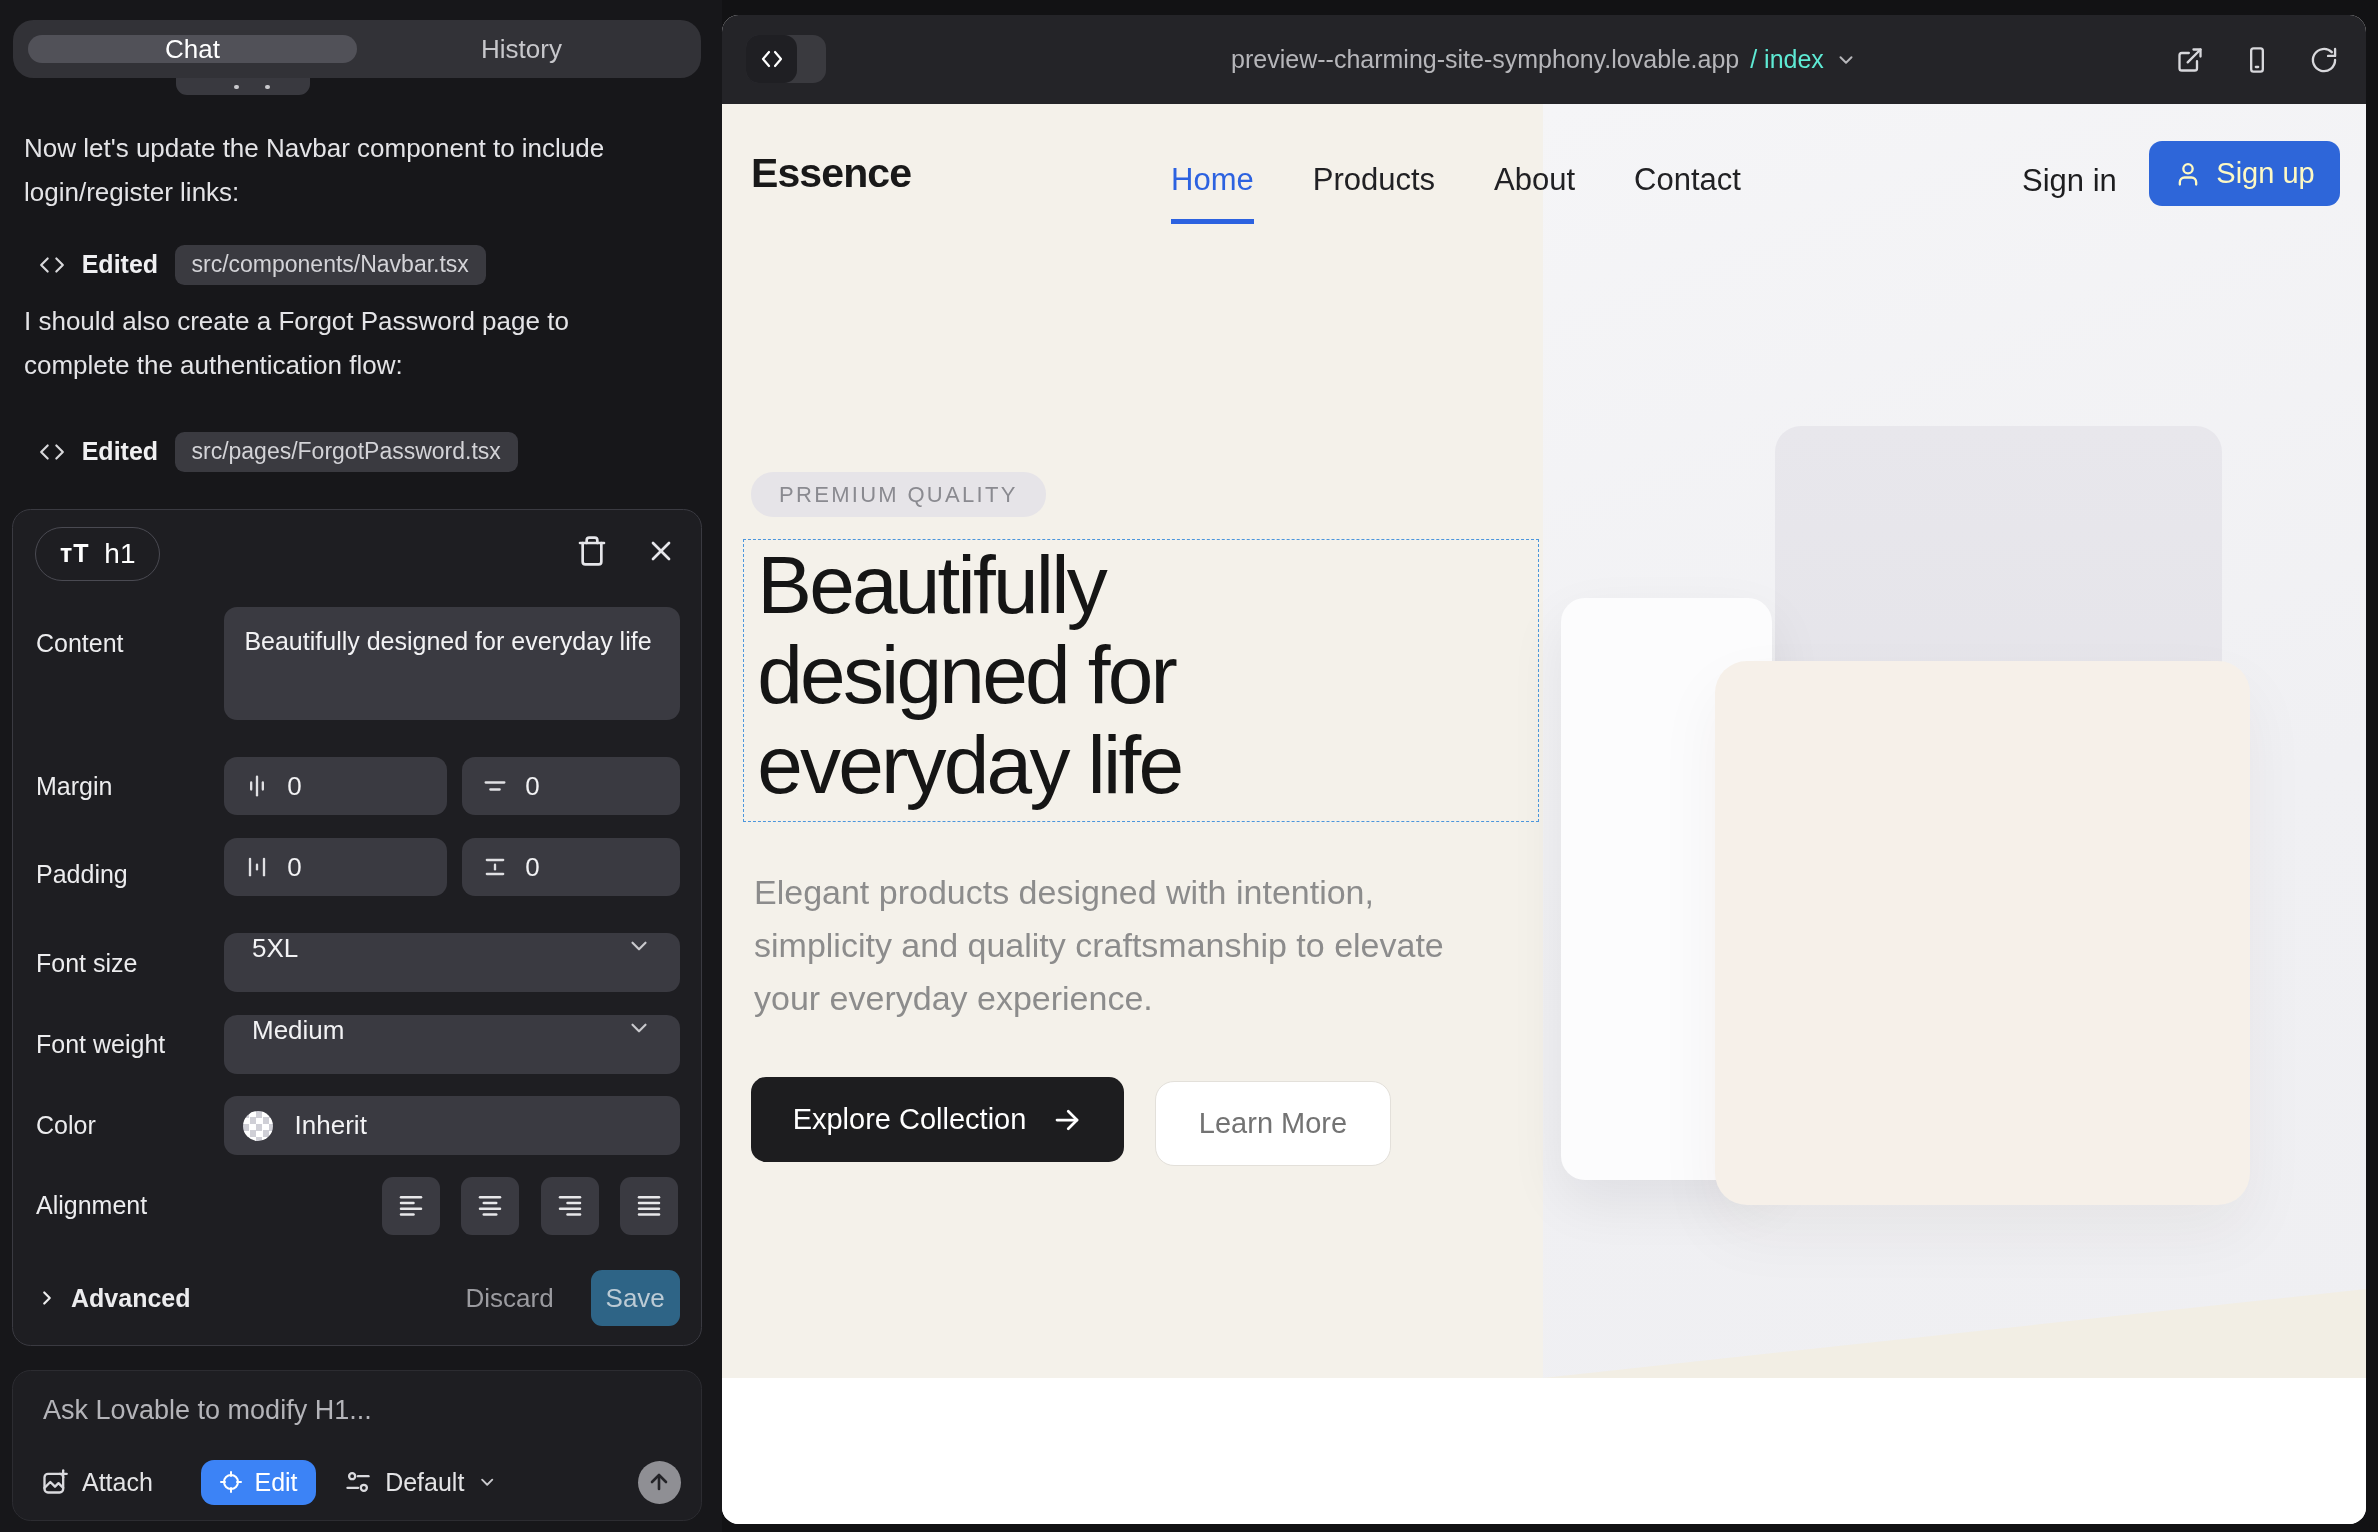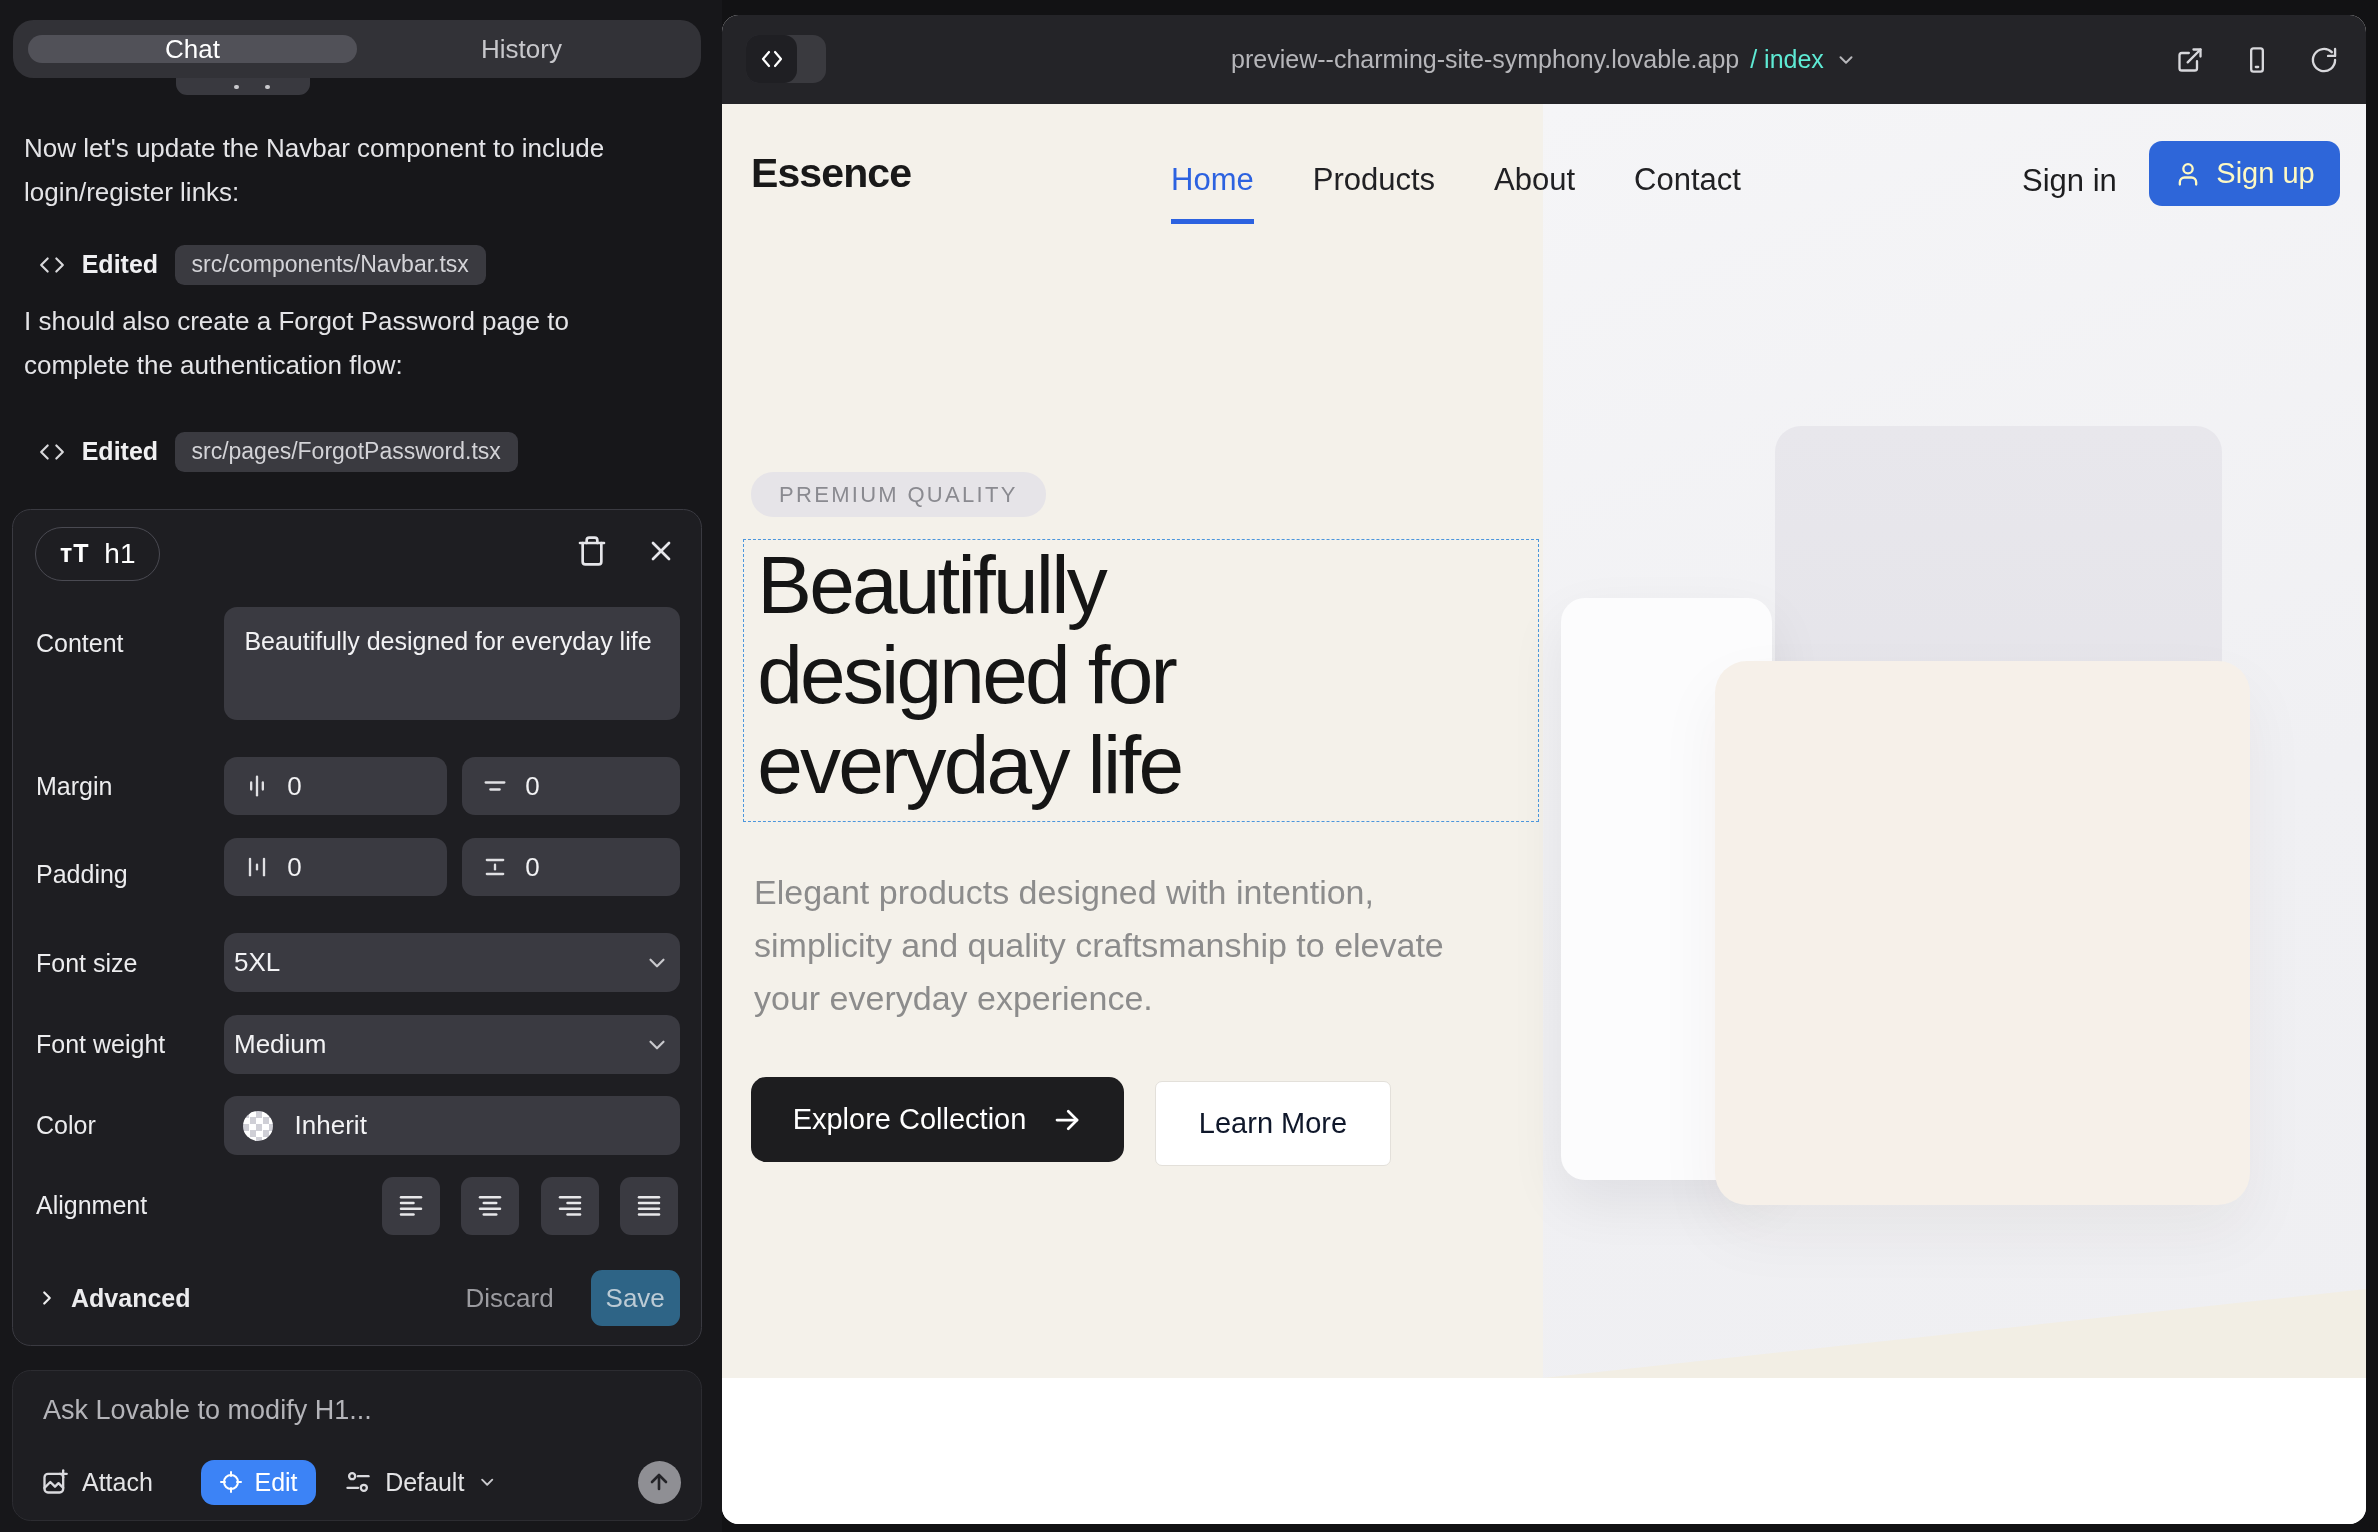--- a/index.html
+++ b/index.html
@@ -47,21 +47,21 @@
 
   .content-area { left:211px; top:97px; width:456px; height:113px; padding:15px 20.4px;
                   font-size:25px; line-height:39px; border:none; resize:none; outline:none;
                   font-family:inherit; color:#f2f2f4; background:#3a3a41; position:absolute; border-radius:13px; }
 
   .num-field { height:58px; display:flex; align-items:center; gap:16.7px; padding-left:18.6px; font-size:26px; }
   .num-field svg { width:28px; height:28px; color:#e0e0e3; }
   .mx { left:211px; top:247px; width:223px; } .my { left:449px; top:247px; width:218px; }
   .px { left:211px; top:328px; width:223px; } .py { left:449px; top:328px; width:218px; }
 
-  .select { height:59px; width:456px; left:211px; display:flex; align-items:center; padding:0 10px;
+  .select { height:59px; width:456px; left:211px; display:flex; padding:0 28px;
             font-size:26px; cursor:pointer; }
   .select .chev { margin-left:auto; width:26px; height:26px; color:#c9c9cd; }
   .fs-select { top:423px; } .fw-select { top:505px; }
 
   .color-field { left:211px; top:586px; width:456px; height:59px; display:flex; align-items:center;
                  gap:22px; padding:0 18.6px; font-size:26px; cursor:pointer; }
   .swatch { width:30px; height:30px; border-radius:50%;
             background:repeating-conic-gradient(#ffffff 0% 25%, #cfcfd6 0% 50%); background-size:13px 13px; }
 
   .align-row { position:absolute; top:667px; right:23px; display:flex; gap:21.3px; }
@@ -145,22 +145,22 @@
   .hero-h1 { position:absolute; left:21.3px; top:435px; width:796px; height:283px; border:1.9px dashed #4c96dc;
              padding:0 0 0 13px; font-size:82px; line-height:90px; font-weight:500; color:#151515;
              letter-spacing:-2.8px; }
   .hero-h1 span { display:block; }
   .hero-p { position:absolute; left:32px; top:762px; width:761px; font-size:34px; line-height:53px; color:#8c8c8c; }
 
   .cta-primary { position:absolute; left:29px; top:973px; width:373px; height:85px; border:none; border-radius:15px;
                  background:#1d1d1f; color:#ffffff; font-size:29px; font-weight:500; font-family:inherit;
                  display:flex; align-items:center; justify-content:center; gap:26px; cursor:pointer; }
   .cta-primary svg { width:30px; height:30px; }
-  .cta-secondary { position:absolute; left:433px; top:977px; width:236px; height:85px; border-radius:7px;
-                 background:#ffffff; border:1.9px solid #e3e0da; color:#0f172a; font-size:29px; font-family:inherit;
+  .cta-secondary { position:absolute; left:433px; top:977px; width:236px; height:85px; border-radius:19px;
+                 background:#ffffff; border:1.9px solid #e3e0da; color:#737373; font-size:29px; font-family:inherit;
                  display:flex; align-items:center; justify-content:center; cursor:pointer; }
 </style>
 </head>
 <body>
 
 <div id="app">
 
   <div class="sidebar">
 
     <div class="tabs">

